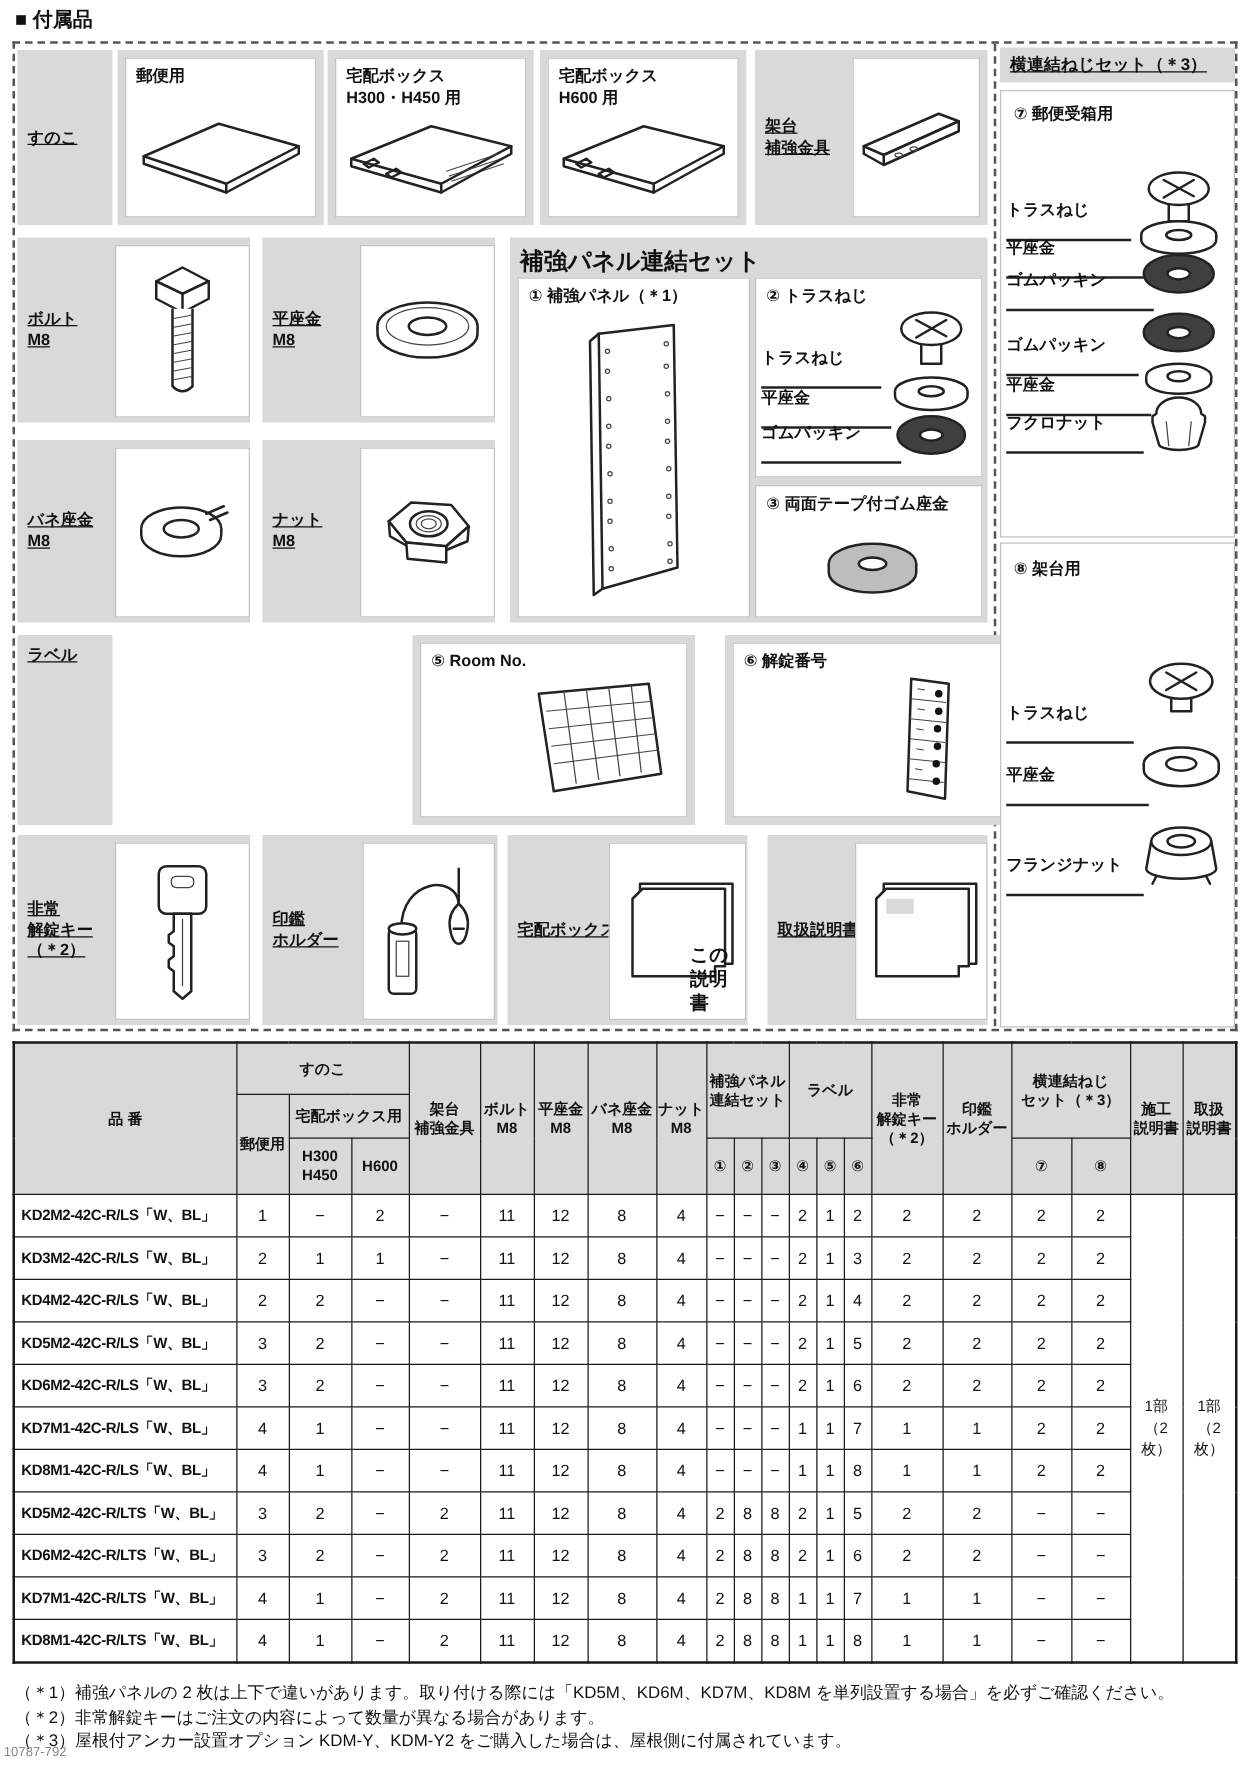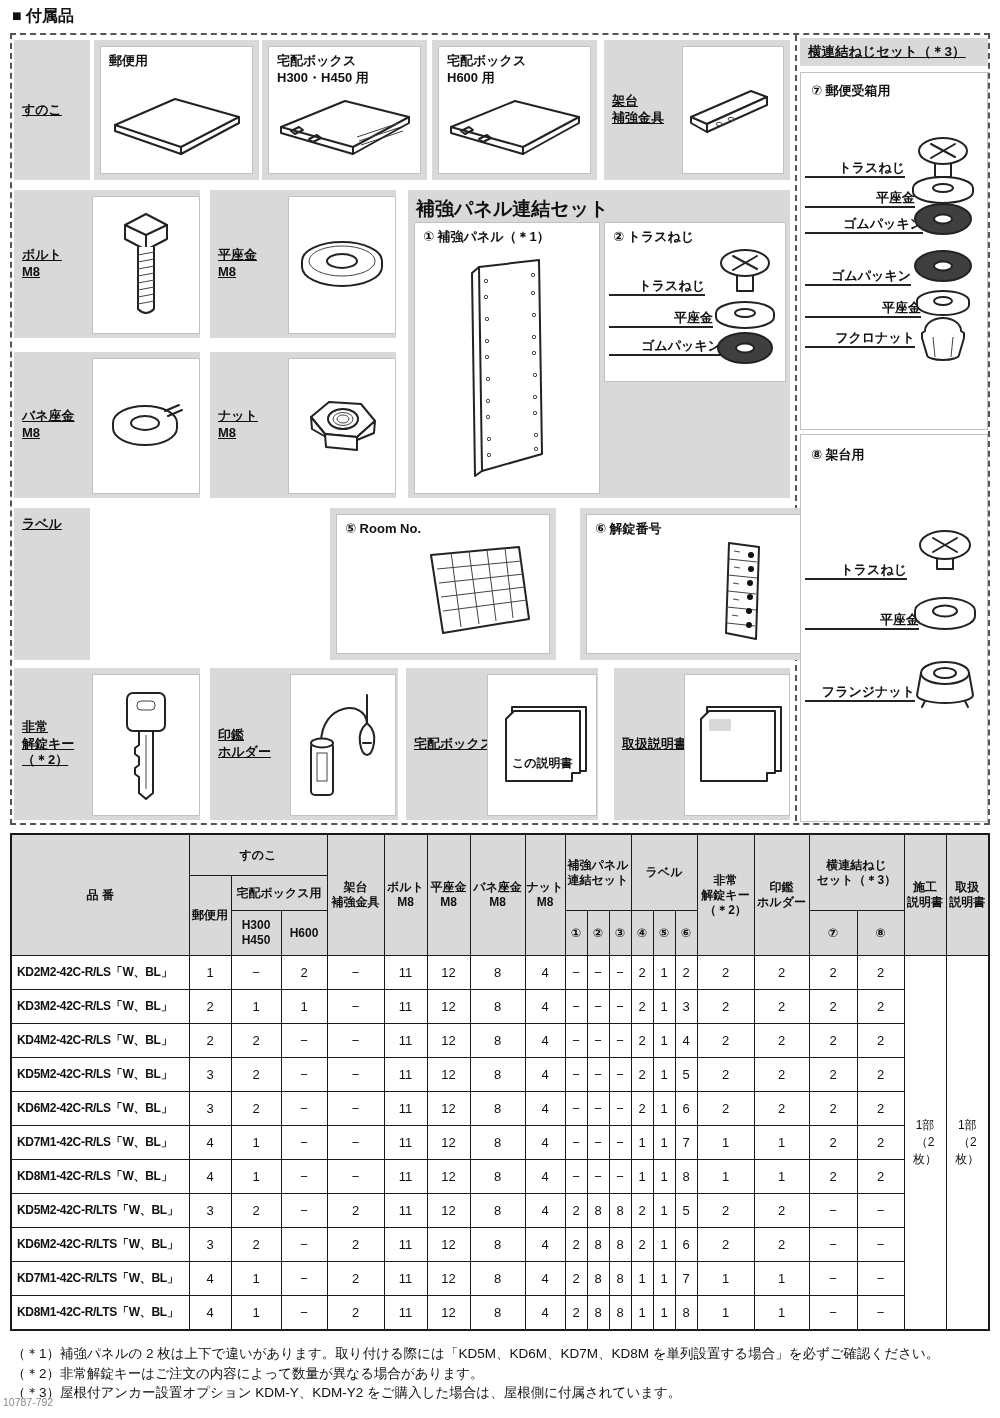--- a/index.html
+++ b/index.html
@@ -10,22 +10,22 @@
   .col-divider{position:absolute;left:795px;top:35px;height:786px;border-left:2px dashed #555;}
   .gray-cell{position:absolute;background:#d9d9d9;}
   .white-box{position:absolute;background:#fff;border:1px solid #c2c2c2;}
   .cell-label{font-weight:bold;font-size:13px;line-height:1.3;white-space:pre-line;text-decoration:underline;}
   .lbl-left{position:absolute;left:8px;top:0;bottom:0;display:flex;align-items:center;}
   .lbl-top{position:absolute;left:8px;top:8px;}
   .box-caption{position:absolute;left:8px;top:6px;font-weight:bold;font-size:13px;line-height:1.3;white-space:pre-line;}
   .illus{position:absolute;}
   .illus svg{display:block;}
   .panel-title{position:absolute;font-weight:bold;font-size:19px;}
-  .part-label{position:absolute;font-weight:bold;font-size:13px;text-align:right;border-bottom:2px solid #222;padding-bottom:1px;line-height:1.1;}
-  .booklet-note{position:absolute;font-weight:bold;font-size:12px;}
+  .part-label{position:absolute;font-weight:bold;font-size:13px;border-bottom:2px solid #222;padding-bottom:16px;line-height:1.1;}
+  .booklet-note{position:absolute;font-weight:bold;font-size:15px;margin-left:40px;}
   
   table.parts{position:absolute;left:10px;top:833px;width:980px;border-collapse:collapse;table-layout:fixed;}
   table.parts th,table.parts td{border:1px solid #1a1a1a;}
   table.parts{border:2px solid #1a1a1a;}
   table.parts th{background:#d9d9d9;font-weight:bold;font-size:12px;text-align:center;white-space:pre-line;line-height:1.25;padding:2px 1px;}
   table.parts td{font-size:13px;text-align:center;height:33px;padding:0 2px;background:#fff;}
   table.parts td.pname{text-align:left;font-weight:bold;font-size:12px;padding-left:5px;white-space:nowrap;letter-spacing:-0.3px;}
   table.parts td.merged{white-space:pre-line;font-size:12px;vertical-align:middle;line-height:1.4;}
   tr.hr1 th{height:36px;} tr.hr2 th{height:30px;} tr.hr3 th{height:40px;}
   .footnotes{position:absolute;left:12px;top:1344px;width:978px;font-size:13.5px;line-height:1.45;}
@@ -220,20 +220,30 @@
       <div class="illus" style="left:102px;top:20px;">
         <svg width="75" height="132" viewBox="0 0 75 132">
           <path class="fw" d="M30,28 v20 h16 v-20"></path>
           <ellipse class="fw" cx="38" cy="20" rx="24" ry="13"></ellipse>
           <path class="ln" d="M26,13 l24,13 M50,13 l-24,14"></path>
           <ellipse class="fw" cx="38" cy="70" rx="29" ry="11"></ellipse>
           <path class="fw" d="M9,70 v4 a29,11 0 0 0 58,0 v-4"></path>
           <ellipse class="fw" cx="38" cy="70" rx="10" ry="4"></ellipse>
           <ellipse class="dark" cx="38" cy="105" rx="27" ry="15"></ellipse>
           <ellipse class="fw" cx="38" cy="105" rx="9" ry="4.5"></ellipse>
+        </svg>
+      </div>
+    </div>
+    <div class="white-box" style="left:196px;top:198px;width:180px;height:104px;">
+      <div class="box-caption">③ 両面テープ付ゴム座金</div>
+      <div class="illus" style="left:48px;top:36px;">
+        <svg width="90" height="60" viewBox="0 0 90 60">
+          <ellipse class="gray" cx="45" cy="26" rx="35" ry="16"></ellipse>
+          <path class="gray" d="M10,26 v7 a35,16 0 0 0 70,0 v-7"></path>
+          <ellipse class="fw" cx="45" cy="26" rx="11" ry="5"></ellipse>
         </svg>
       </div>
     </div>
   </div>
 
   <div class="gray-cell" style="left:14px;top:508px;width:76px;height:152px;">
     <div class="cell-label lbl-top">ラベル</div>
   </div>
   <div class="gray-cell" style="left:330px;top:508px;width:226px;height:152px;">
     <div class="white-box" style="left:6px;top:6px;width:212px;height:138px;">

